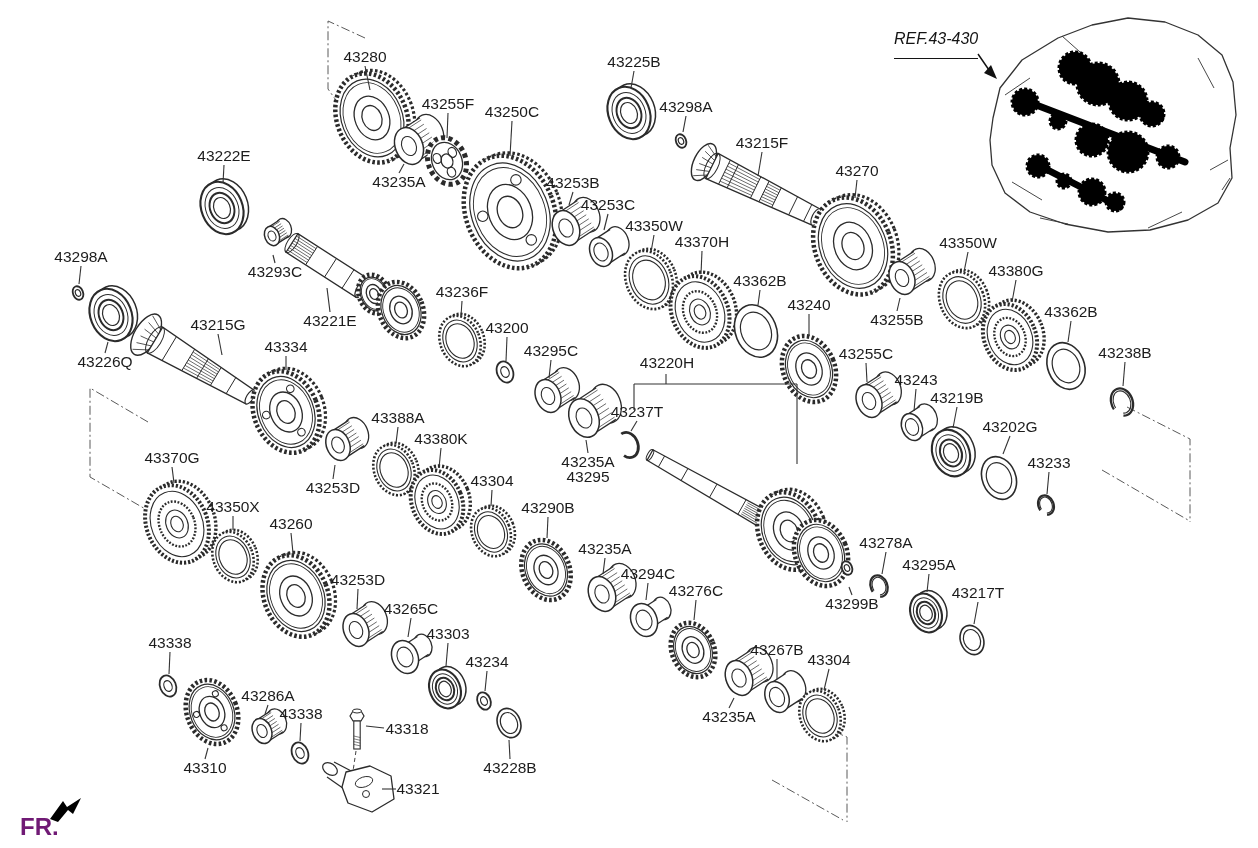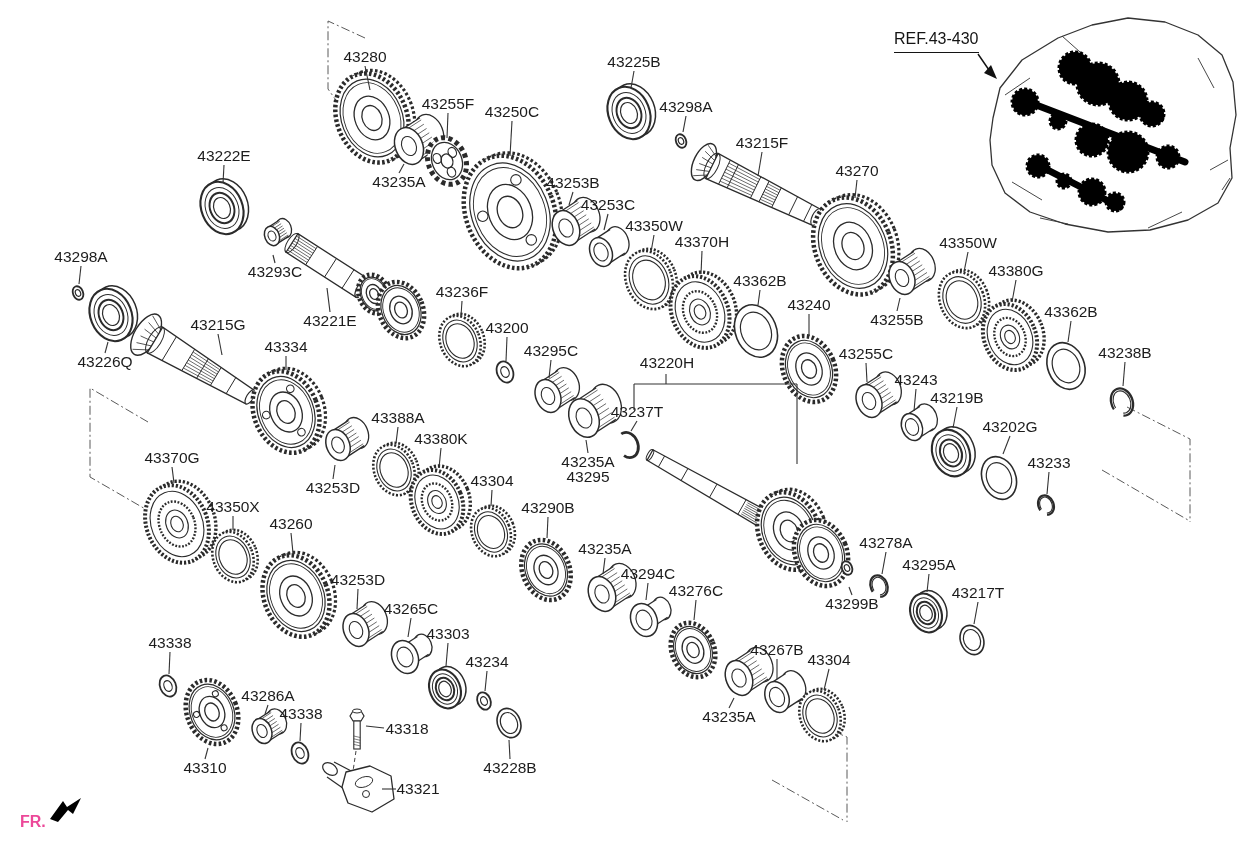--- a/index.html
+++ b/index.html
@@ -1,21 +1,21 @@
 <!DOCTYPE html>
 <html><head>
 <meta charset="utf-8">
 <style>
   html,body{margin:0;padding:0;background:#fff;}
   .stage{position:relative;width:1258px;height:848px;background:#fff;overflow:hidden;
          font-family:"Liberation Sans",sans-serif;}
   .stage svg{position:absolute;left:0;top:0;}
   .ref-label{position:absolute;left:894px;top:30px;font-size:16px;color:#141414;
-             border-bottom:1.6px solid #141414;padding-bottom:4px;letter-spacing:0;}
-  .fr-label{position:absolute;left:20px;top:813px;font-size:16px;font-weight:bold;color:#ec4899;}
+             border-bottom:1.6px solid #141414;padding-bottom:10px;letter-spacing:0;font-style:italic;}
+  .fr-label{position:absolute;left:20px;top:813px;font-size:24px;font-weight:bold;color:#701a75;}
   text.plbl{font-family:"Liberation Sans",sans-serif;font-size:15.5px;fill:#1c1c1c;}
 </style>
 </head>
 <body>
 
 <div class="stage">
   <svg id="diagram" width="1258" height="848" viewBox="0 0 1258 848">
       <g>
         <polyline points="365,38 328,21 328,89 343,110" fill="none" stroke="#5a5a5a" stroke-width="1" stroke-dasharray="9 3 2 3"></polyline>
         <polyline points="148,422 90,388 90,477 147,510" fill="none" stroke="#5a5a5a" stroke-width="1" stroke-dasharray="9 3 2 3"></polyline>

